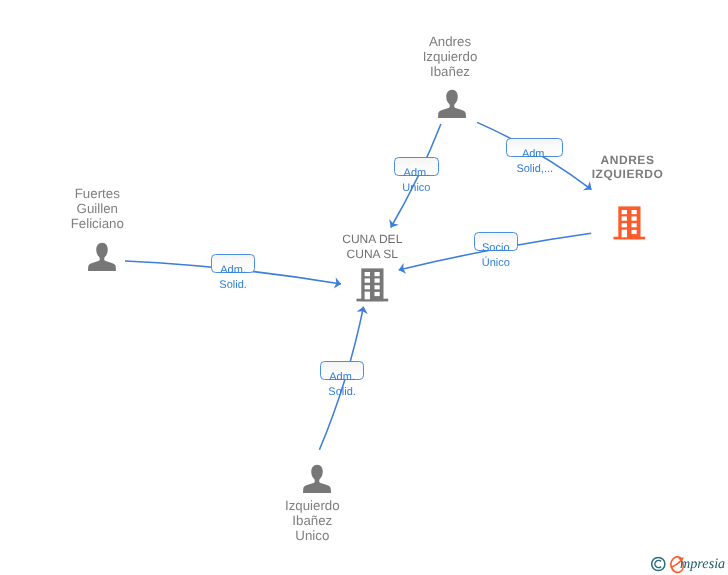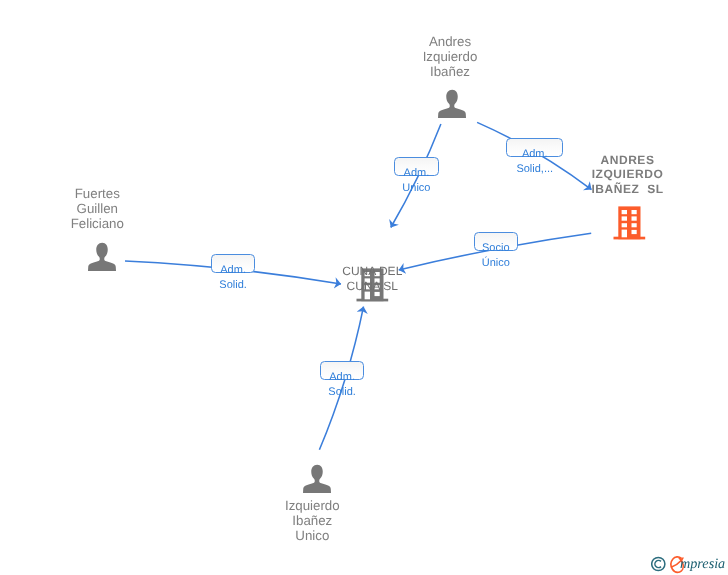--- a/index.html
+++ b/index.html
@@ -4,21 +4,21 @@
 <title>Empresia graph</title>
 <style>
   html,body{margin:0;padding:0;background:#ffffff;-webkit-font-smoothing:antialiased;}
   *{-webkit-font-smoothing:antialiased;text-rendering:geometricPrecision;}
   body{width:728px;height:575px;overflow:hidden;font-family:"Liberation Sans",sans-serif;}
   #stage{position:relative;width:728px;height:575px;background:#fff;overflow:hidden;}
   svg.edges{position:absolute;left:0;top:0;width:728px;height:575px;}
   .node{position:absolute;}
   .nodelabel{position:absolute;text-align:center;color:#808080;line-height:15px;white-space:nowrap;}
   .person-label{font-size:13.3px;color:#808080;}
-  .company-label{font-size:12px;color:#6f6f6f;margin-top:32px;}
+  .company-label{font-size:12px;color:#6f6f6f;}
   .main-label{font-size:12px;font-weight:bold;color:#7c7c7c;line-height:14.35px;letter-spacing:0.55px;}
   .reltag{position:absolute;box-sizing:border-box;border:1.9px solid #4b8ddf;border-radius:4.5px;
      background:linear-gradient(180deg,#f4f4f4 0%,#fafafa 45%,#ffffff 100%);color:#2f7ed9;font-size:11px;
      text-align:center;line-height:15.1px;height:19px;padding-top:8px;}
   .logo{position:absolute;left:651px;top:553px;}
 </style>
 </head>
 <body>
 
 <div id="stage">
@@ -109,21 +109,20 @@
       <span style="display:block">Ibañez</span>
       <span style="display:block">Unico</span>
     </div>
   <div class="nodelabel company-label" style="left:322.3px;top:232.3px;width:100px">
       <span style="display:block">CUNA DEL</span>
       <span style="display:block">CUNA SL</span>
     </div>
   <div class="nodelabel main-label" style="left:567.5px;top:153.0px;width:120px">
       <span style="display:block">ANDRES</span>
       <span style="display:block">IZQUIERDO</span>
-      <span style="display:block">IBAÑEZ&nbsp;&nbsp;SL</span>
     </div>
 
   <div class="reltag" style="left:394px;top:157.2px;width:44.8px">
       <span style="display:block">Adm.</span>
       <span style="display:block">Unico</span>
     </div>
   <div class="reltag" style="left:506.2px;top:138.4px;width:57.1px">
       <span style="display:block">Adm.</span>
       <span style="display:block">Solid,...</span>
     </div>

